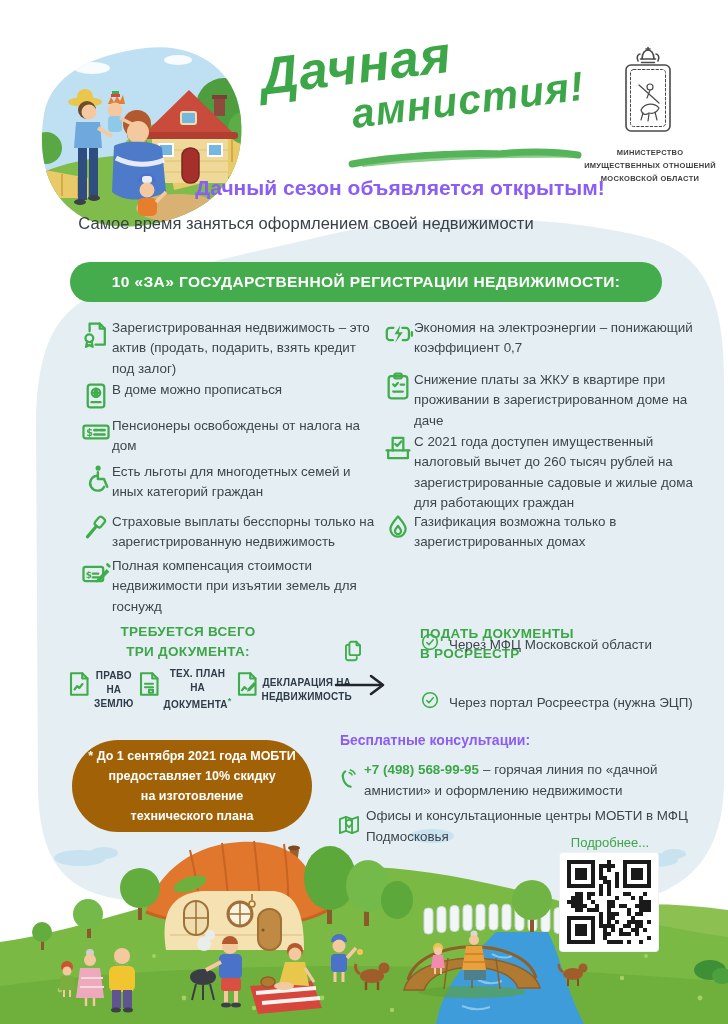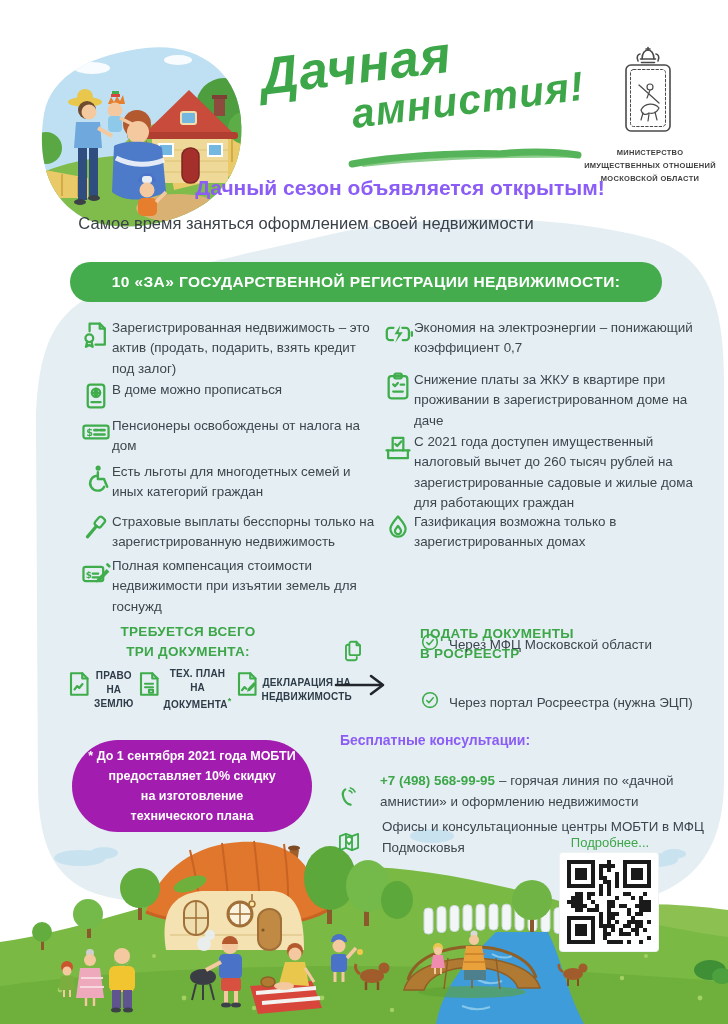--- a/index.html
+++ b/index.html
@@ -24,31 +24,31 @@
   .bicon{flex:0 0 32px;}
   .bicon svg{display:block;}
   .btext{margin:0;font-size:13.4px;line-height:1.52;color:#3E464D;}
   
   .docs-heading{left:88px;top:622px;width:200px;text-align:center;font-size:13.5px;font-weight:bold;
                 color:#3CA648;line-height:1.45;letter-spacing:.3px;}
   .docs-row{left:64px;top:660px;width:266px;display:flex;justify-content:space-between;}
   .doc-col{display:flex;flex-direction:row;align-items:center;}
   .doc-label{margin-top:7px;font-size:10px;font-weight:bold;color:#2E3B48;text-align:center;line-height:1.4;letter-spacing:.2px;}
   .doc-label sup{color:#3CA648;font-size:9px;}
-  .pill{left:72px;top:740px;width:240px;height:92px;background:#a21caf;border-radius:46px;
+  .pill{left:72px;top:740px;width:240px;height:92px;background:#a16207;border-radius:46px;
         display:flex;align-items:center;justify-content:center;text-align:center;}
   .pill span{color:#fff;font-size:12.5px;font-weight:bold;line-height:1.6;}
   
   .submit-heading{left:420px;top:624px;width:240px;font-size:13.5px;font-weight:bold;color:#3CA648;
                   line-height:1.5;letter-spacing:.3px;}
   .option-row{display:flex;gap:9px;align-items:center;}
   .option-row p{margin:0;font-size:13.4px;color:#3E464D;}
   
   .consult-heading{left:340px;top:732px;width:340px;font-size:14px;font-weight:bold;color:#8b5cf6;}
-  .consult-row{display:flex;gap:20px;align-items:flex-end;margin-top:11px;}
+  .consult-row{display:flex;gap:4px;align-items:center;}
   .consult-row p{margin:0;font-size:13.4px;line-height:1.55;color:#3E464D;}
   .phone-num{color:#3CA648;font-weight:bold;margin-right:4px;}
   .more-label{left:556px;top:835px;width:108px;text-align:center;font-size:13px;color:#3CA648;}
   .qr-box{left:560px;top:853px;width:98px;height:98px;background:#fff;border-radius:3px;
           display:flex;align-items:center;justify-content:center;box-shadow:0 0 0 1px #eef2f3;}
 </style>
 </head>
 <body>
 
 <div id="poster">

